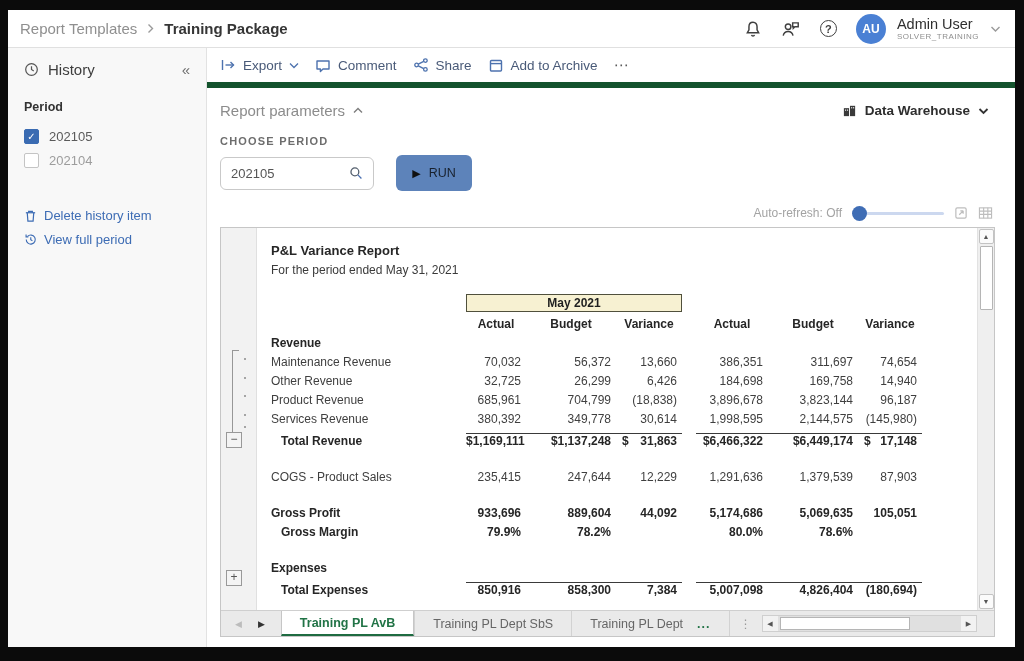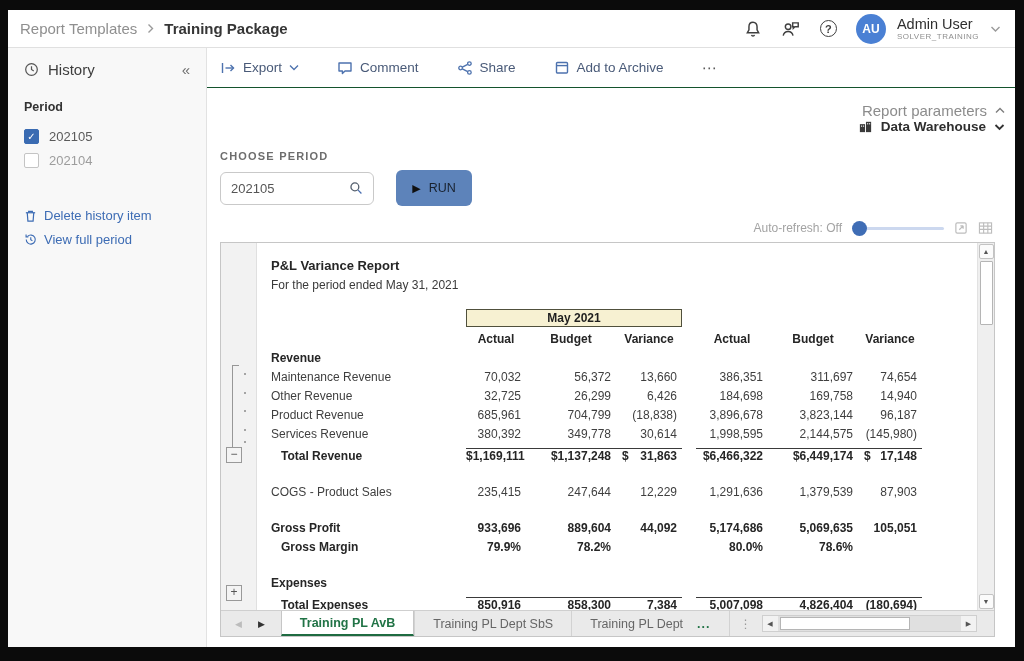--- a/index.html
+++ b/index.html
@@ -38,28 +38,28 @@
     flex:none; display:flex; align-items:center; justify-content:center; font-size:10px; color:#fff; }
   .cb.checked { background:#3a6bb2; border-color:#3a6bb2; }
   .p-label { font-size:13px; color:#5a5a5a; }
   .p-label.dim { color:#9d9d9d; }
   .sb-actions { margin-top:36px; }
   .sb-link { display:flex; align-items:center; gap:7px; color:#3d6cb4; font-size:13px;
     margin-bottom:9px; cursor:pointer; }
 
   
   .main { flex:1; display:flex; flex-direction:column; min-width:0; background:#fff; }
-  .toolbar { height:40px; flex:none; display:flex; align-items:center; gap:38px;
-    padding-left:13px; border-bottom:1px solid #14532d; }
+  .toolbar { height:40px; flex:none; display:flex; align-items:center; gap:16px;
+    padding-left:13px; border-bottom:6px solid #14532d; }
   .tool { display:flex; align-items:center; gap:7px; color:#495a78; font-size:13.5px; cursor:pointer; }
   .tool svg { color:#4d72ae; }
   .tool-more { color:#5a5a5a; font-size:15px; cursor:pointer; letter-spacing:1px; }
 
   .content { flex:1; display:flex; flex-direction:column; min-height:0; padding:14px 0 0 13px; }
-  .params-row { display:flex; align-items:flex-end; justify-content:space-between; padding-right:10px;flex-direction:column; }
+  .params-row { display:flex; align-items:center; justify-content:space-between; padding-right:26px; }
   .params-title { display:flex; align-items:center; gap:8px; color:#8c8c8c; font-size:15px; cursor:pointer; }
   .dw { display:flex; align-items:center; gap:8px; color:#2e2e2e; font-size:13.5px; font-weight:600; cursor:pointer; }
   .choose-label { margin:16px 0 8px; font-size:11px; font-weight:bold; color:#6d6d6d; letter-spacing:1.2px; }
   .run-row { display:flex; align-items:center; gap:22px; }
   .input-box { width:154px; height:33px; border:1px solid #c9c9c9; border-radius:6px;
     display:flex; align-items:center; padding:0 10px; background:#fff; }
   .input-box input { border:none; outline:none; flex:1; font-size:13px; color:#555;
     font-family:"Liberation Sans",sans-serif; min-width:0; background:transparent; }
   .input-box svg { color:#55606e; flex:none; }
   .run-btn { width:76px; height:36px; background:#5d83ba; border-radius:6px; border:none;

